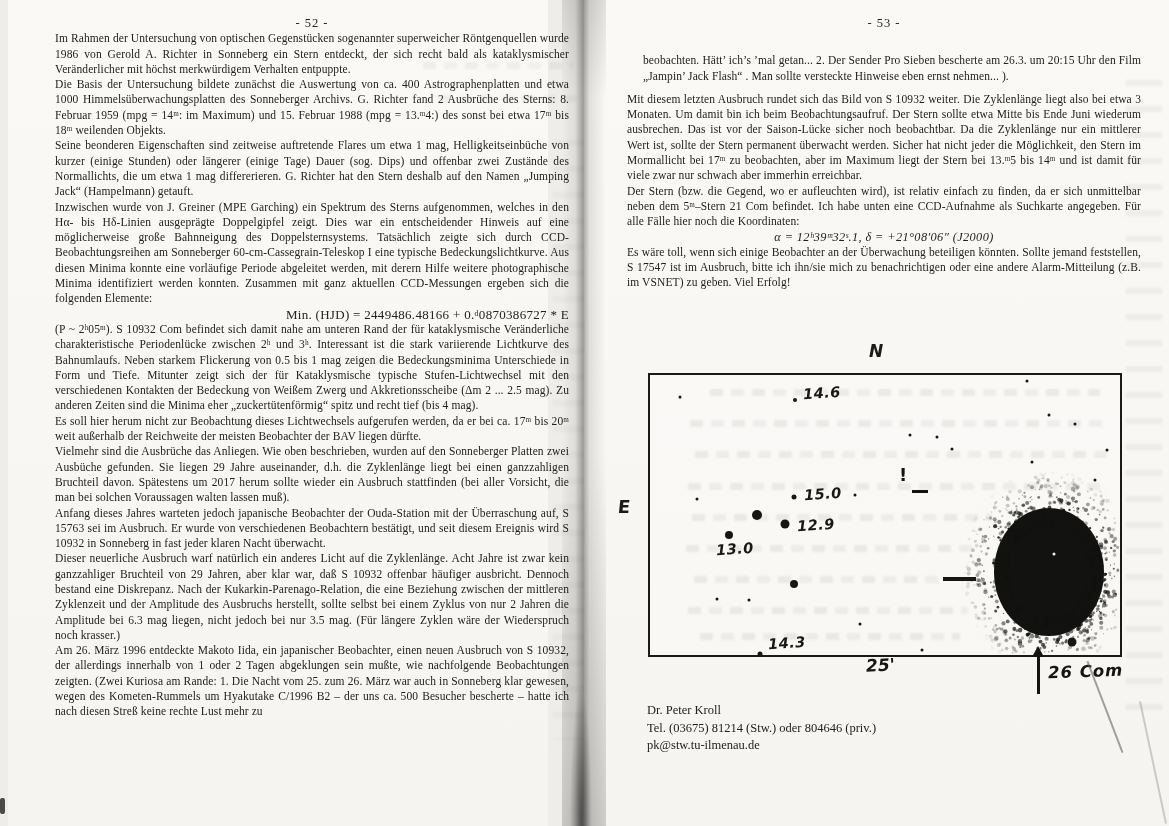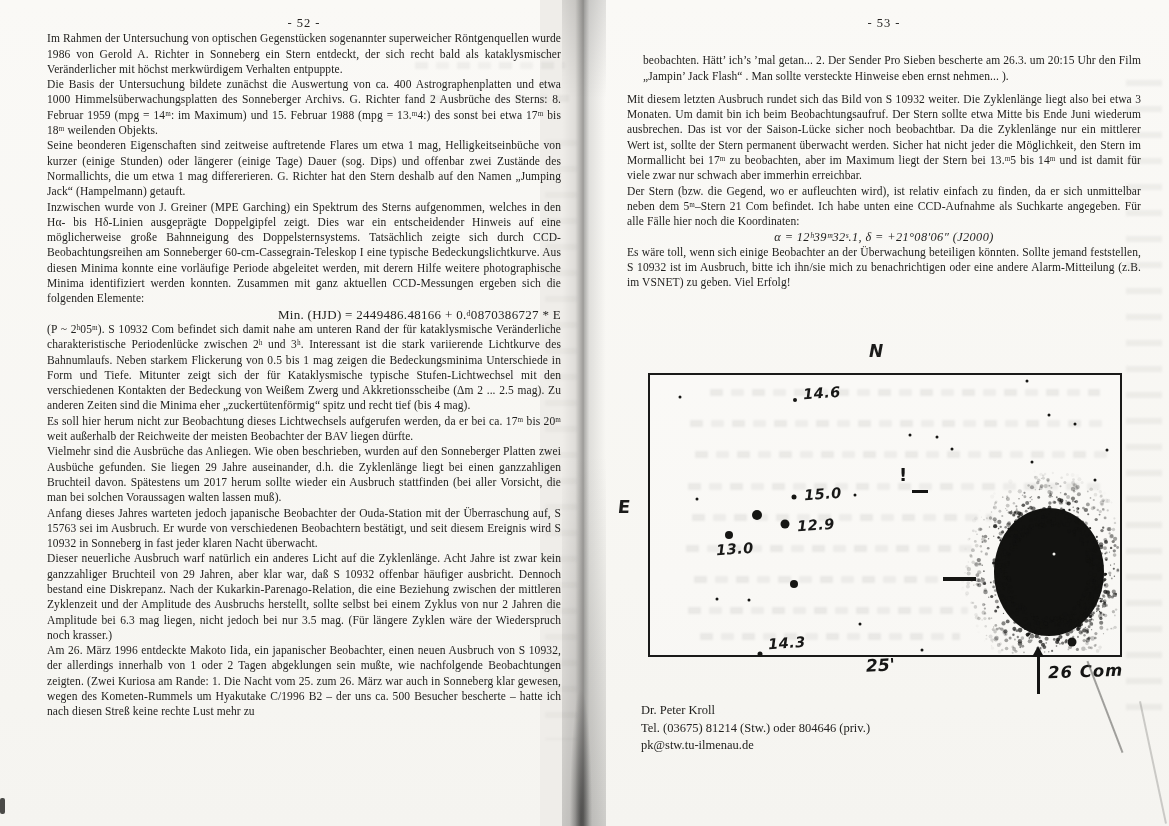--- a/index.html
+++ b/index.html
@@ -1,36 +1,36 @@
 <!DOCTYPE html>
 <html><head>
 <meta charset="utf-8">
 <style>
   html,body{margin:0;padding:0;background:#d8d6d2;}
   #scan{position:relative;width:1169px;height:826px;background:#efede9;overflow:hidden;
         font-family:"Liberation Serif",serif;color:#232220;}
   .page{position:absolute;top:0;height:826px;background:linear-gradient(180deg,#faf9f6 0%,#f7f6f2 70%,#f5f4f0 100%);}
-  #page-left{left:0;width:540px;}
+  #page-left{left:8px;width:540px;}
   #page-right{left:584px;width:585px;}
   #gutter{position:absolute;left:562px;top:0;width:44px;height:826px;pointer-events:none;
           background:linear-gradient(180deg,rgba(0,0,0,.10),rgba(0,0,0,0) 12%,rgba(0,0,0,0) 55%,rgba(0,0,0,.16) 100%),
                      linear-gradient(90deg,rgba(0,0,0,0) 0%,rgba(0,0,0,.07) 30%,rgba(0,0,0,.34) 48%,rgba(0,0,0,.10) 62%,rgba(0,0,0,0) 100%);}
   #gutter-smudge{position:absolute;left:570px;top:690px;width:22px;height:136px;
           background:radial-gradient(ellipse at 50% 95%,rgba(15,15,15,.5),rgba(15,15,15,0) 72%);}
   #edge-speck{position:absolute;left:0px;top:798px;width:5px;height:16px;background:#4a4a47;border-radius:2px;}
 
   .textcol{position:absolute;text-align:justify;font-size:11.5px;line-height:15.3px;letter-spacing:.1px;}
   .textcol p{margin:0;}
   .pagenum{text-align:center;font-size:12.5px;letter-spacing:1px;margin:0 0 4px 0;}
   .title{font-size:16.5px;font-weight:bold;letter-spacing:.3px;margin:16px 0 9px 2px;font-family:"Liberation Serif",serif;}
   .formula{text-align:right;margin:6px 0;font-size:13px;letter-spacing:.3px;}
   .gap-before{margin-top:8px !important;}
   .coords{text-align:center;margin:9px 0 7px;font-size:12.3px;letter-spacing:.4px;font-style:italic;}
 
-  .contact{position:absolute;left:57px;top:702px;font-size:12.5px;line-height:17.5px;}
+  .contact{position:absolute;left:63px;top:702px;font-size:12.5px;line-height:17.5px;}
   .contact p{margin:0;}
 
   
   #compass-n{position:absolute;left:285px;top:341px;font-family:"DejaVu Sans",sans-serif;
              font-weight:bold;font-style:italic;font-size:17px;color:#1b1b1a;}
   #compass-e{position:absolute;left:34px;top:496px;font-family:"DejaVu Sans",sans-serif;
              font-weight:bold;font-size:18px;color:#1b1b1a;transform:skewX(-6deg);}
   #chart-box{position:absolute;left:64px;top:373px;width:470px;height:280px;border:2px solid #1a1a19;
              background:rgba(255,255,255,.25);}
   #blob-svg{position:absolute;left:0;top:0;z-index:2;}
@@ -84,21 +84,21 @@
     <div class="ghostcol" style="left:545px;top:140px;width:32px;height:600px;opacity:.3;"></div>
   </div>
 
   <div class="page" id="page-right">
     <div class="textcol" style="left:43px;top:16px;width:514px;">
       <p class="pagenum">- 53 -</p>
       <p class="gap-before" style="margin-top:22px !important;margin-left:16px;">beobachten. Hätt’ ich’s ’mal getan... 2. Der Sender Pro Sieben bescherte am 26.3. um 20:15 Uhr den Film „Jampin’ Jack Flash“ . Man sollte versteckte Hinweise eben ernst nehmen... ).</p>
       <p class="gap-before">Mit diesem letzten Ausbruch rundet sich das Bild von S 10932 weiter. Die Zyklenlänge liegt also bei etwa 3 Monaten. Um damit bin ich beim Beobachtungsaufruf. Der Stern sollte etwa Mitte bis Ende Juni wiederum ausbrechen. Das ist vor der Saison-Lücke sicher noch beobachtbar. Da die Zyklenlänge nur ein mittlerer Wert ist, sollte der Stern permanent überwacht werden. Sicher hat nicht jeder die Möglichkeit, den Stern im Mormallicht bei 17ᵐ zu beobachten, aber im Maximum liegt der Stern bei 13.ᵐ5 bis 14ᵐ und ist damit für viele zwar nur schwach aber immerhin erreichbar.</p>
       <p>Der Stern (bzw. die Gegend, wo er aufleuchten wird), ist relativ einfach zu finden, da er sich unmittelbar neben dem 5ᵐ–Stern 21 Com befindet. Ich habe unten eine CCD-Aufnahme als Suchkarte angegeben. Für alle Fälle hier noch die Koordinaten:</p>
       <p class="coords">α = 12ʰ39ᵐ32ˢ.1,  δ = +21°08′06″   (J2000)</p>
-      <p>Es wäre toll, wenn sich einige Beobachter an der Überwachung beteiligen könnten. Sollte jemand feststellen, S 10932 ist im Ausbruch, bitte ich ihn/sie mich zu benachrichtigen oder eine andere Alarm-Mitteilung (z.B. im VSNET) zu geben. Viel Erfolg!</p>
+      <p>Es wäre toll, wenn sich einige Beobachter an der Überwachung beteiligen könnten. Sollte jemand feststellen, S 17547 ist im Ausbruch, bitte ich ihn/sie mich zu benachrichtigen oder eine andere Alarm-Mitteilung (z.B. im VSNET) zu geben. Viel Erfolg!</p>
     </div>
 
     <div id="compass-n">N</div>
     <div id="compass-e">E</div>
 
     <div id="chart-box">
       <svg id="blob-svg" width="470" height="280">
           <ellipse cx="399" cy="197" rx="55" ry="64" fill="#121210"></ellipse>
           <circle cx="400.1" cy="121.2" r="1.62" fill="#121210" fill-opacity="0.37"></circle>
           <circle cx="354.2" cy="222.6" r="1.84" fill="#121210" fill-opacity="0.91"></circle>

